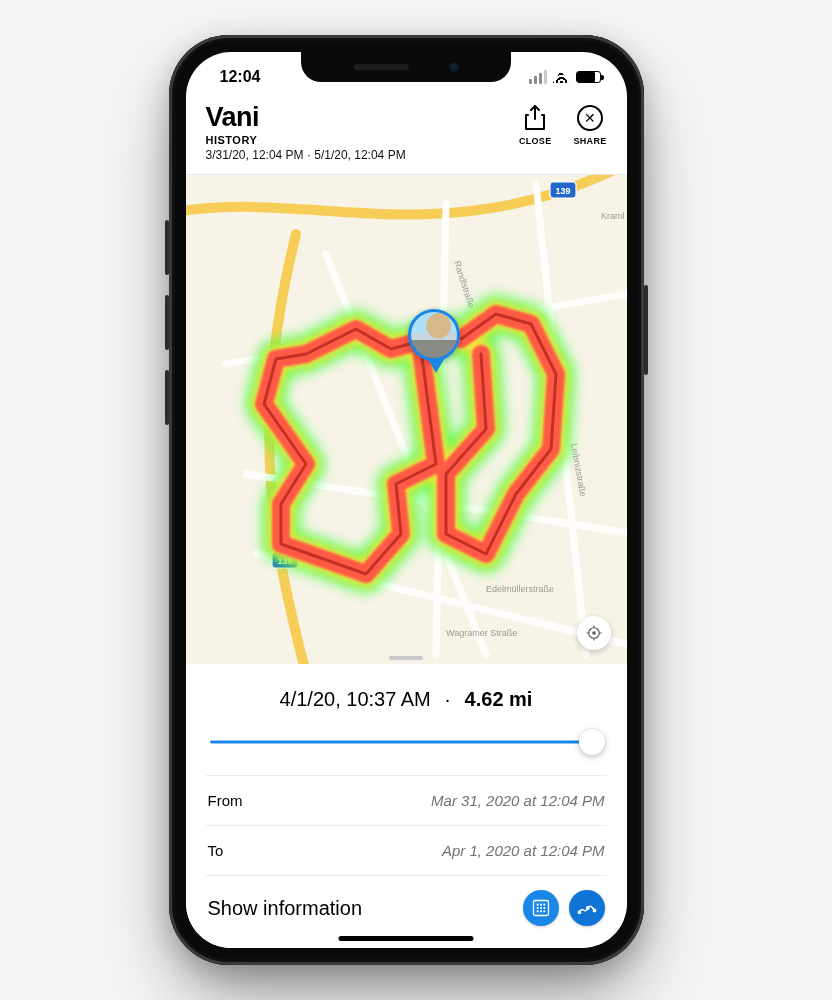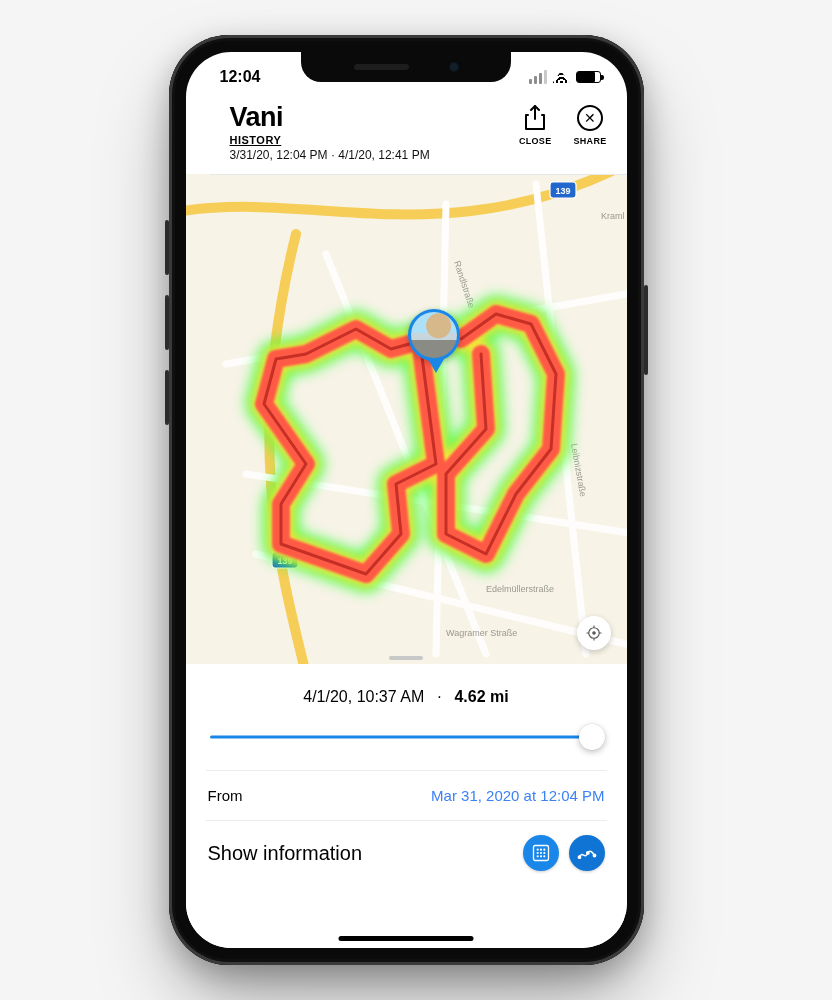--- a/index.html
+++ b/index.html
@@ -48,23 +48,23 @@
     radial-gradient(circle at 50% 100%, #000 0 2px, transparent 2px),
     radial-gradient(circle at 50% 100%, transparent 4px, #000 4px 6px, transparent 6px),
     radial-gradient(circle at 50% 100%, transparent 8px, #000 8px 10px, transparent 10px);
     clip-path: polygon(0 100%, 50% 0, 100% 100%);
   }
   .batt{ width:25px; height:12px; border:1.5px solid #000; border-radius:3px; position:relative;}
   .batt::after{content:""; position:absolute; right:-4px; top:3px; width:2.5px; height:5px; background:#000; border-radius:0 2px 2px 0;}
   .batt i{ display:block; width:80%; height:100%; background:#000; border-radius:1px;}
 
   
-  .header{ position:absolute; top:44px; left:0; right:0; padding:6px 20px 12px 20px; background:#fff; z-index:30; display:flex; justify-content:space-between; align-items:flex-start; border-bottom:1px solid #e7e7e7;margin-left:24px;}
+  .header{ position:absolute; top:44px; left:0; right:0; padding:6px 20px 12px 20px; background:#fff; z-index:30; display:flex; justify-content:space-between; align-items:flex-start; border-bottom:1px solid #e7e7e7;}
   .header h1{ font-size:27px; font-weight:800; letter-spacing:-.5px; }
-  .header .sub1{ font-size:11px; font-weight:800; letter-spacing:.5px; margin-top:1px;text-decoration:underline;}
+  .header .sub1{ font-size:11px; font-weight:800; letter-spacing:.5px; margin-top:1px;}
   .header .sub2{ font-size:12px; font-weight:500; color:#111; margin-top:2px;}
   .hdr-actions{ display:flex; gap:22px; padding-top:2px;}
   .hdr-btn{ display:flex; flex-direction:column; align-items:center; gap:4px; cursor:pointer;}
   .hdr-btn .lbl{ font-size:9px; font-weight:800; letter-spacing:.3px;}
   .icon-box{ width:28px; height:28px; display:flex; align-items:center; justify-content:center;}
   .close-ring{ width:26px; height:26px; border:2px solid #000; border-radius:50%; display:flex; align-items:center; justify-content:center; font-size:14px; font-weight:400;}
 
   
   .map{ position:absolute; top:122px; left:0; right:0; height:490px; background:#f7f3e7; overflow:hidden;}
   .road{ stroke:#fff; stroke-width:7; fill:none; stroke-linecap:round;}
@@ -86,29 +86,29 @@
     linear-gradient(180deg,#aee0f7 0 45%, #c7d6dc 45% 60%, #8b8b85 60% 100%);
     box-shadow:0 2px 6px rgba(0,0,0,.25);
   }
   .pin .tail{ width:0;height:0; border-left:8px solid transparent; border-right:8px solid transparent; border-top:14px solid #1a86e8; margin:-2px auto 0;}
 
   .locate{ position:absolute; right:16px; bottom:14px; width:34px; height:34px; border-radius:50%; background:#fff; box-shadow:0 2px 6px rgba(0,0,0,.2); display:flex; align-items:center; justify-content:center; cursor:pointer;}
   .drag-handle{ position:absolute; left:50%; bottom:4px; transform:translateX(-50%); width:34px; height:4px; background:#c8c8c8; border-radius:3px;}
 
   
   .sheet{ position:absolute; left:0; right:0; top:612px; bottom:0; background:#fff; padding:0 20px; }
-  .sum-row{ text-align:center; padding:24px 0 12px; font-size:16px;}
+  .sum-row{ text-align:center; padding:24px 0 12px; font-size:20px;}
   .sum-row .dot{ margin:0 8px; }
   .sum-row b{ font-weight:800;}
   .slider-wrap{ position:relative; height:30px; margin:4px 4px 18px;}
   .track-line{ position:absolute; left:0; right:0; top:50%; height:3px; background:#1a86e8; transform:translateY(-50%); border-radius:2px;}
   .thumb{ position:absolute; right:-2px; top:50%; transform:translate(0,-50%); width:26px; height:26px; background:#fff; border-radius:50%; box-shadow:0 2px 6px rgba(0,0,0,.25), 0 0 0 .5px rgba(0,0,0,.08);}
   .row{ display:flex; justify-content:space-between; align-items:center; padding:16px 2px; border-top:1px solid #ececec; font-size:15px;text-align:center;}
   .row .k{ color:#000;}
-  .row .v{ color:#3b82f6;}
+  .row .v{ color:#737373;font-style:italic;}
   .info-row{ display:flex; justify-content:space-between; align-items:center; padding:14px 2px 10px; border-top:1px solid #ececec;}
   .info-row .k{ font-size:20px;}
   .chips{ display:flex; gap:10px;}
   .chip{ width:36px; height:36px; border-radius:50%; background:#1a86e8; display:flex; align-items:center; justify-content:center; cursor:pointer; box-shadow:0 1px 3px rgba(0,0,0,.2);}
   .chip.alt{ background:#0f74d4;}
   .chip svg{ width:20px; height:20px;}
 </style>
 </head>
 <body>
 
@@ -133,21 +133,21 @@
           <span class="batt">
               <i></i>
             </span>
         </div>
       </div>
 
       <div class="header">
         <div>
           <h1>Vani</h1>
           <div class="sub1">HISTORY</div>
-          <div class="sub2">3/31/20, 12:04 PM  ·  4/1/20, 12:41 PM</div>
+          <div class="sub2">3/31/20, 12:04 PM  ·  5/1/20, 12:04 PM</div>
         </div>
         <div class="hdr-actions">
           <div class="hdr-btn">
             <span class="icon-box">
               <svg width="22" height="26" viewBox="0 0 22 26" fill="none" stroke="#000" stroke-width="2" stroke-linecap="round" stroke-linejoin="round">
                 <path d="M11 1v13"></path>
                   <path d="M7 5l4-4 4 4"></path>
                 <path d="M4 10H2v14h18V10h-2"></path>
               </svg>
             </span>
@@ -220,20 +220,24 @@
           <span class="dot">·</span>
           <b>4.62 mi</b>
         </div>
         <div class="slider-wrap">
           <div class="track-line"></div>
           <div class="thumb"></div>
         </div>
         <div class="row">
           <span class="k">From</span>
           <span class="v">Mar 31, 2020 at 12:04 PM</span>
+        </div>
+        <div class="row">
+          <span class="k">To</span>
+          <span class="v">Apr 1, 2020 at 12:04 PM</span>
         </div>
         <div class="info-row">
           <span class="k">Show information</span>
           <div class="chips">
             <div class="chip">
               <svg viewBox="0 0 24 24" fill="#fff">
                 <rect x="3" y="3" width="18" height="18" rx="2" fill="none" stroke="#fff" stroke-width="1.6"></rect>
                 <circle cx="8" cy="8" r="1.3"></circle>
                   <circle cx="12" cy="8" r="1.3"></circle>
                   <circle cx="16" cy="8" r="1.3"></circle>

